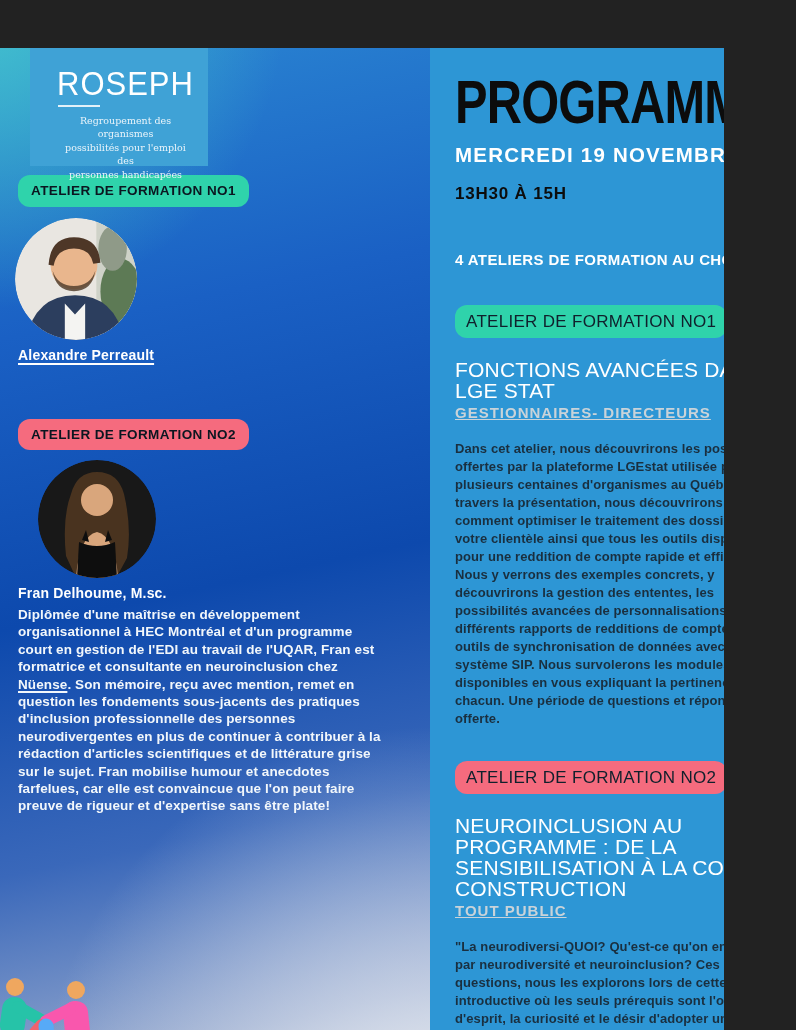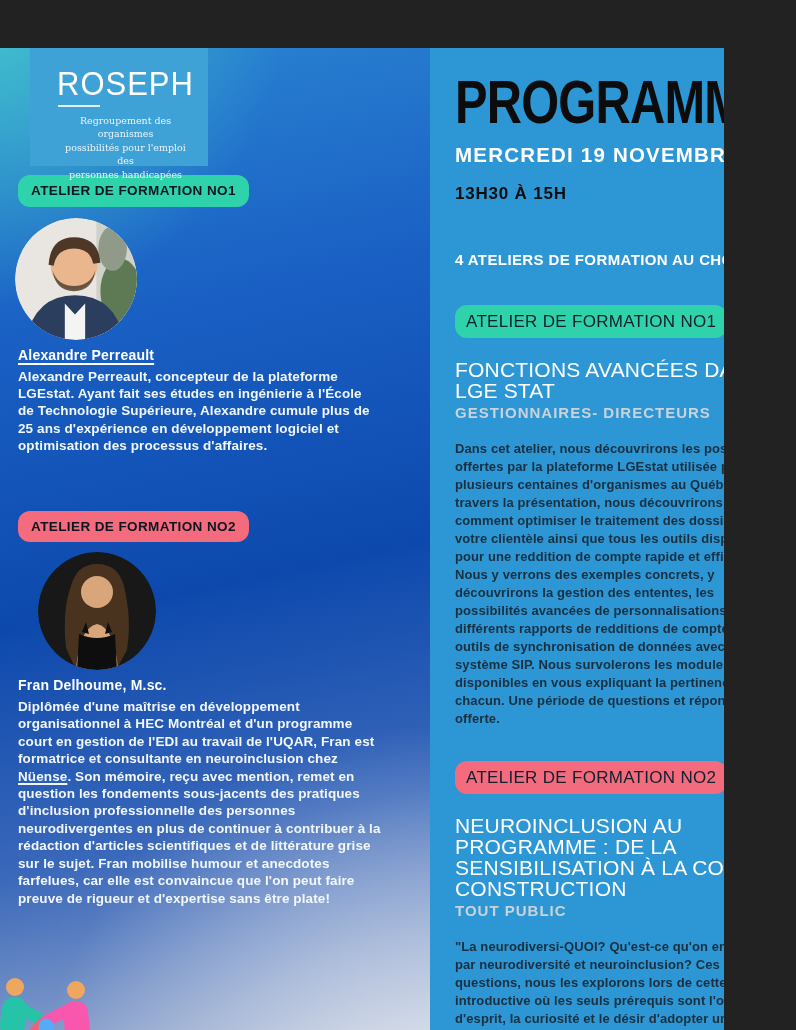--- a/index.html
+++ b/index.html
@@ -72,21 +72,21 @@
   .chip-right{
     margin-top:37px;padding:8px 11px;background:#2fd3ab;
     color:#10202c;font-size:17px;font-weight:400;letter-spacing:.3px;
   }
   .chip-right.pink{background:#f56b7e;}
   .ws-title{
     color:#ffffff;font-size:21px;font-weight:400;letter-spacing:.2px;line-height:21px;
     margin:21px 0 0 0;width:322px;
   }
   .ws-audience{
-    color:#c9d3d9;font-size:15px;font-weight:600;letter-spacing:1px;margin-top:3px;
+    color:#c9d3d9;font-size:15px;font-weight:600;letter-spacing:1px;margin-top:3px;text-decoration:underline;
   }
   .ws-desc{
     color:#1a2f3f;font-size:13px;font-weight:600;line-height:18px;letter-spacing:.1px;
     margin:19px 0 0 0;width:324px;
   }
   .gap-w2{margin-top:33px;}
 </style>
 </head>
 <body>
 
@@ -121,21 +121,20 @@
           <path d="M10 122 q9 -46 49 -46 q40 0 49 46 z" fill="#2c3e5e"></path>
           <path d="M49 84 l10 11 10 -11 v38 h-20 z" fill="#f4f4f2"></path>
           <circle cx="58" cy="47" r="23" fill="#e9b68d"></circle>
           <path d="M33 46 q2 -27 25 -27 q24 0 26 25 l-7 1 q-3 -15 -19 -15 q-17 0 -20 17 z" fill="#4e3727"></path>
           <path d="M37 52 q3 20 21 20 q18 0 21 -20 q-5 15 -21 15 q-16 0 -21 -15 z" fill="#55412f" opacity=".85"></path>
         </g>
       </svg>
     </div>
 
     <div class="speaker-name link">Alexandre Perreault</div>
-    <p class="bio">Alexandre Perreault, concepteur de la plateforme LGEstat. Ayant fait ses études en ingénierie à l'École de Technologie Supérieure, Alexandre cumule plus de 25 ans d'expérience en développement logiciel et optimisation des processus d'affaires.</p>
 
     <div class="chip chip-left pink">ATELIER DE FORMATION NO2</div>
 
     <div class="photo photo2">
       <svg viewBox="0 0 118 118" xmlns="http://www.w3.org/2000/svg">
         <defs>
             <clipPath id="c2">
               <circle cx="59" cy="59" r="59"></circle>
             </clipPath>
           </defs>

